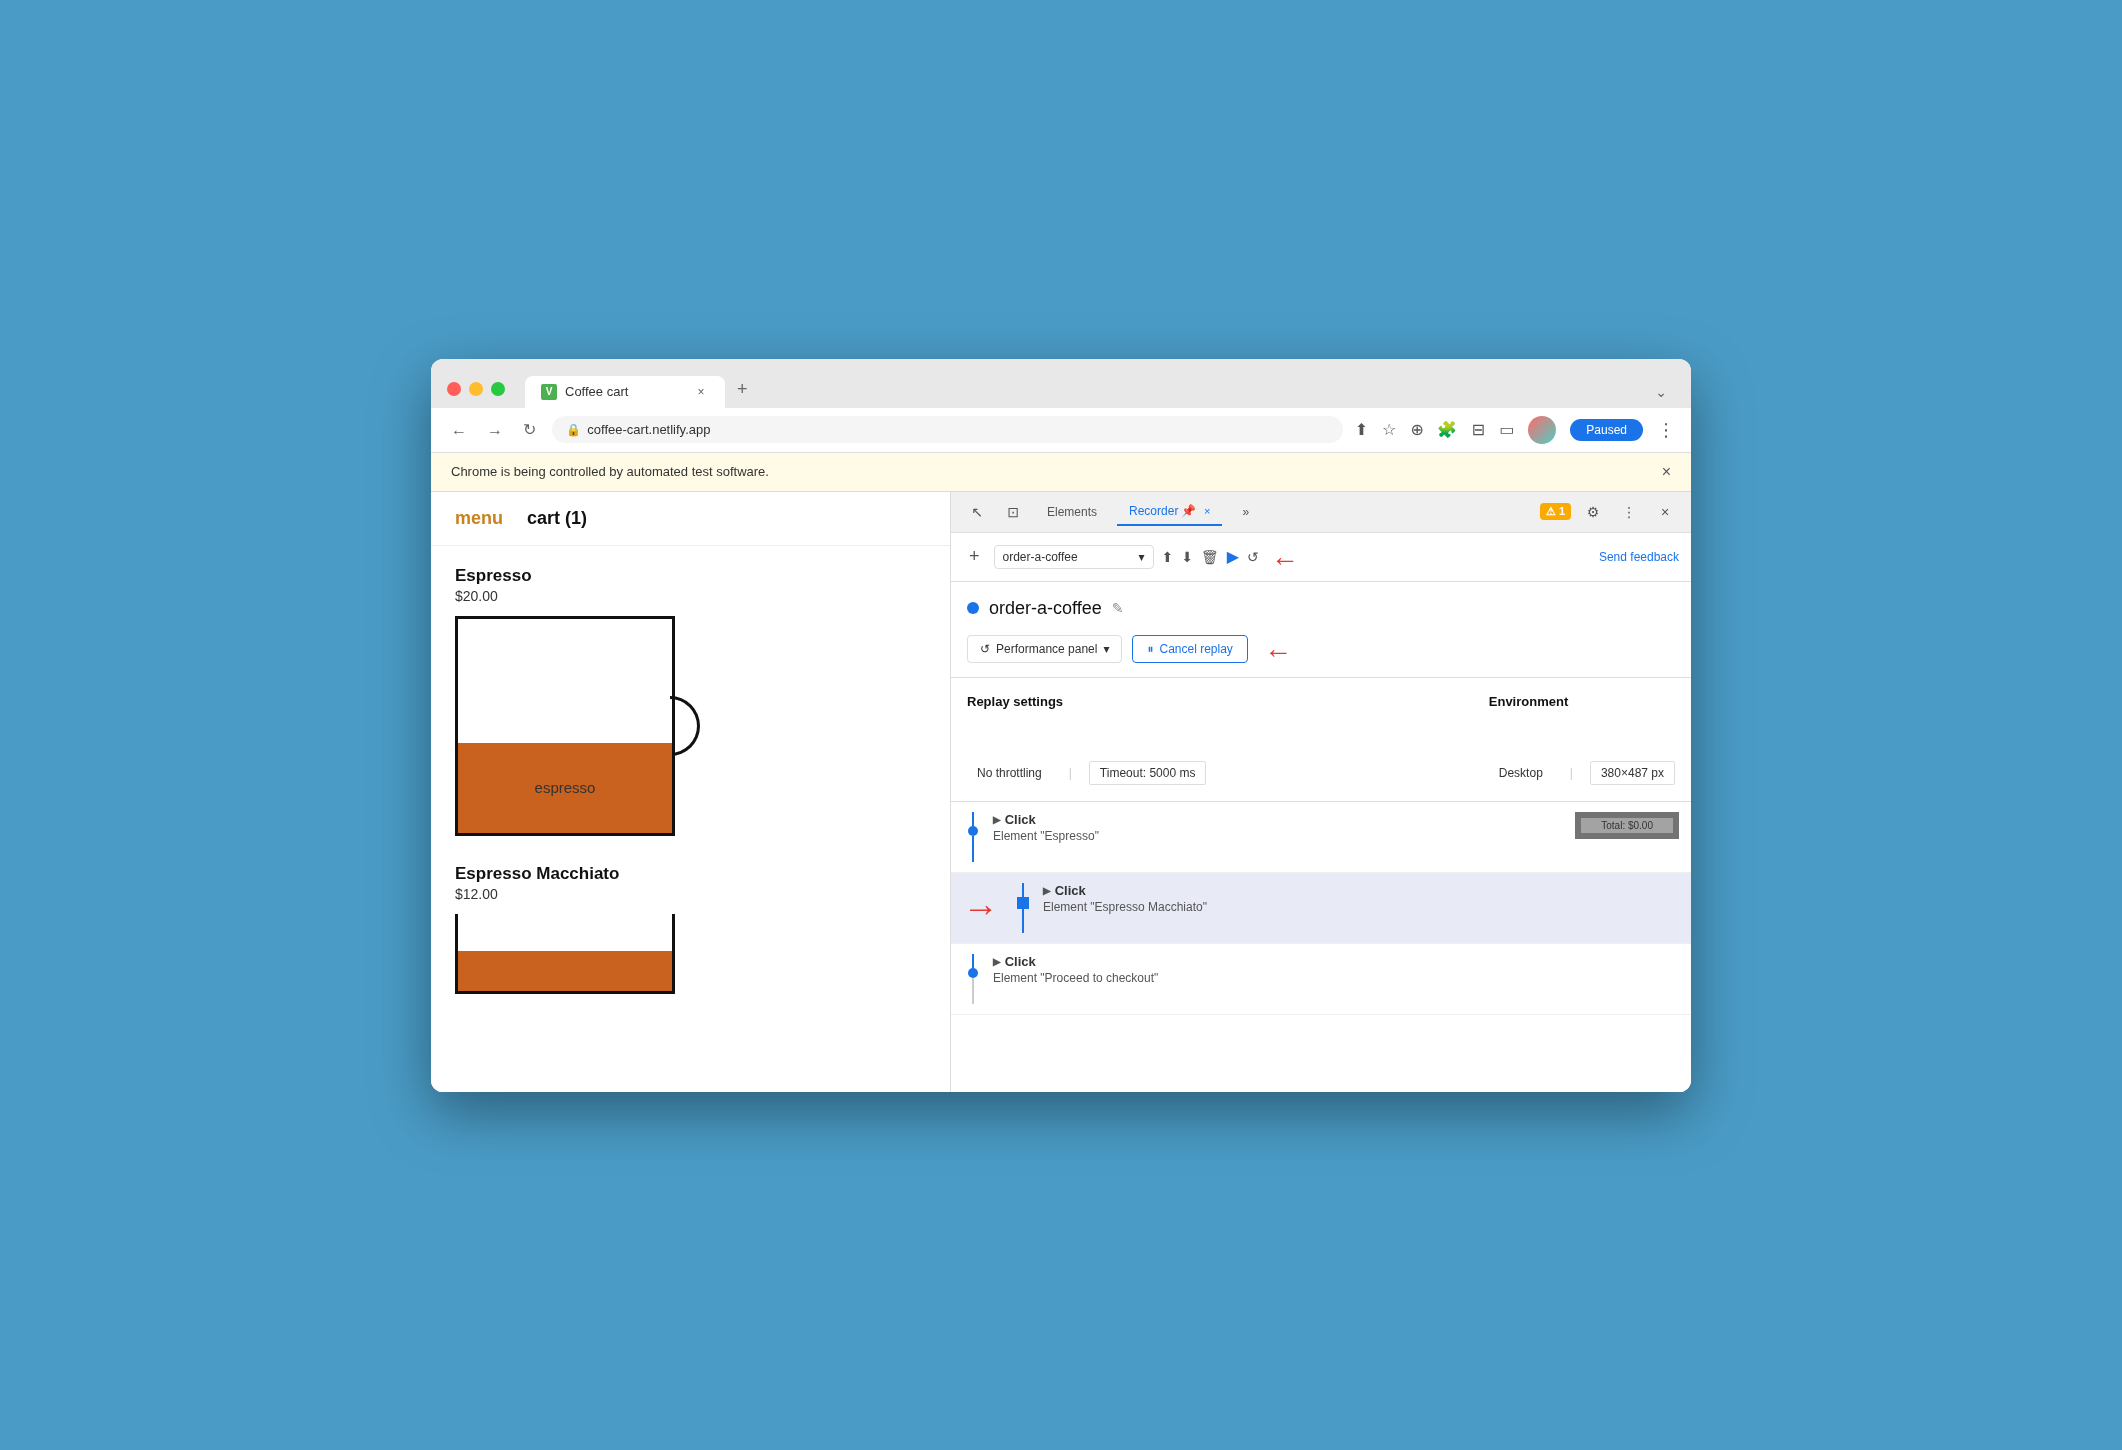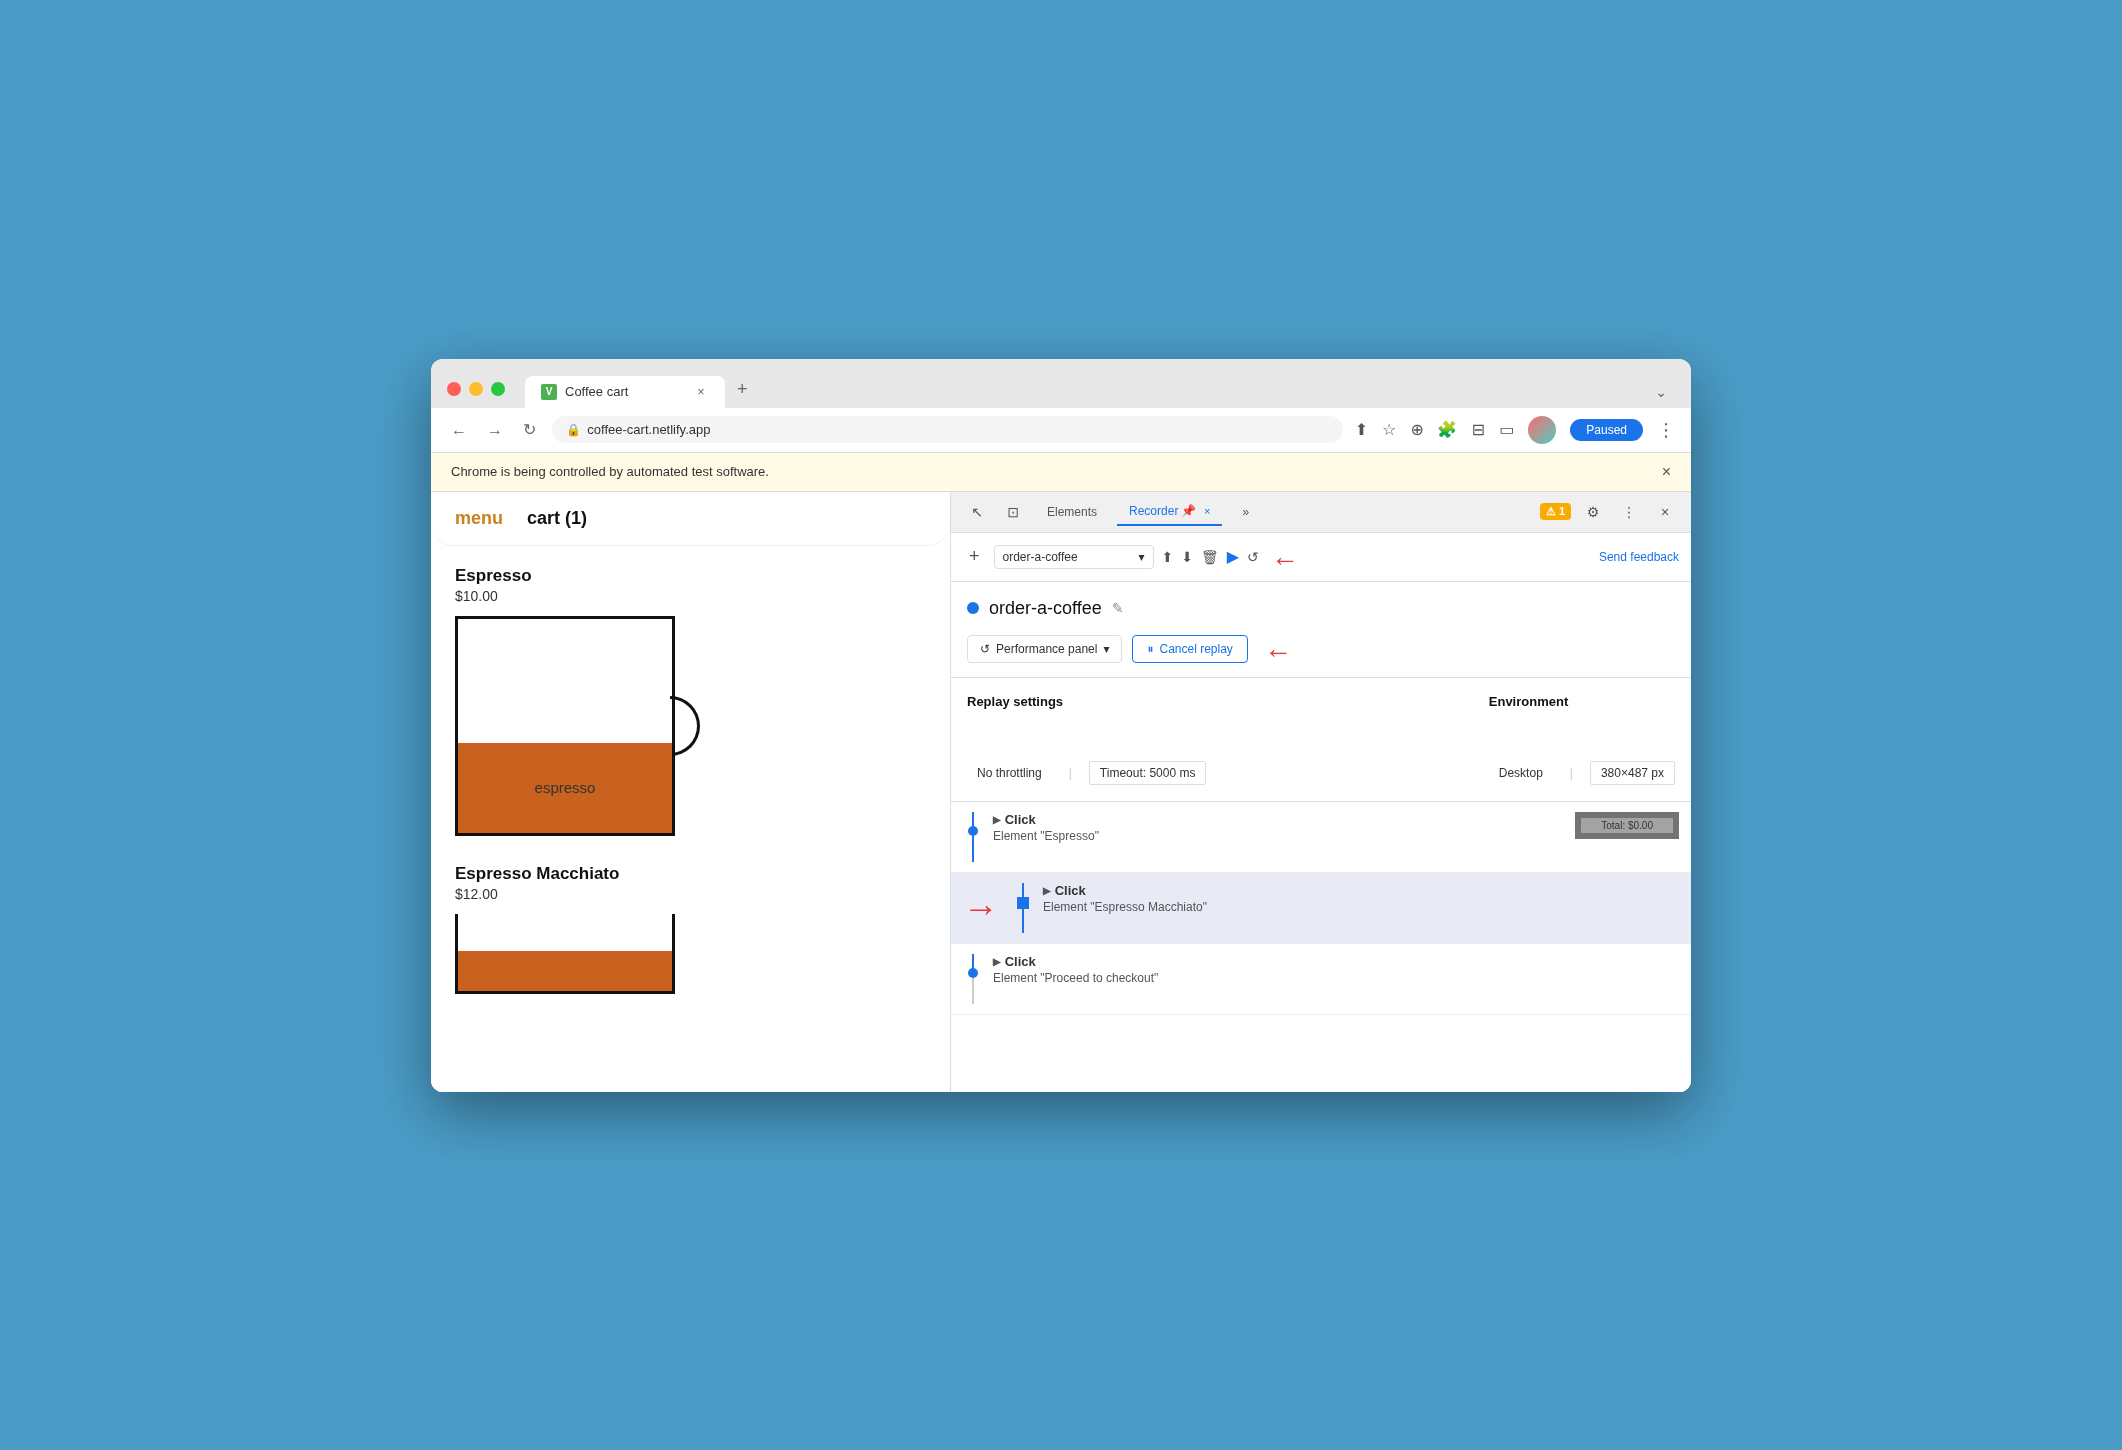--- a/index.html
+++ b/index.html
@@ -188,21 +188,20 @@
       background: white;
       border-right: 1px solid #ddd;
       min-height: 600px;
     }
 
     .webapp-nav {
       padding: 16px 24px;
       display: flex;
       gap: 24px;
       border-bottom: 1px solid #eee;
-      border-radius: 22px;
     }
     .nav-menu {
       font-size: 18px;
       font-weight: 600;
       color: #c8821e;
       cursor: pointer;
     }
     .nav-cart {
       font-size: 18px;
       font-weight: 700;
@@ -616,21 +615,21 @@
     <div class="webapp-panel">
       <div class="webapp-nav">
         <span class="nav-menu">menu</span>
         <span class="nav-cart">cart (1)</span>
       </div>
 
       <div class="product-list">
 
         <div class="product-item">
           <div class="product-name">Espresso</div>
-          <div class="product-price">$10.00</div>
+          <div class="product-price">$20.00</div>
           <div class="coffee-cup-container">
             <div class="coffee-cup">
               <div class="cup-handle"></div>
               <div class="cup-liquid">
                 <span class="cup-label">espresso</span>
               </div>
             </div>
           </div>
         </div>
 

